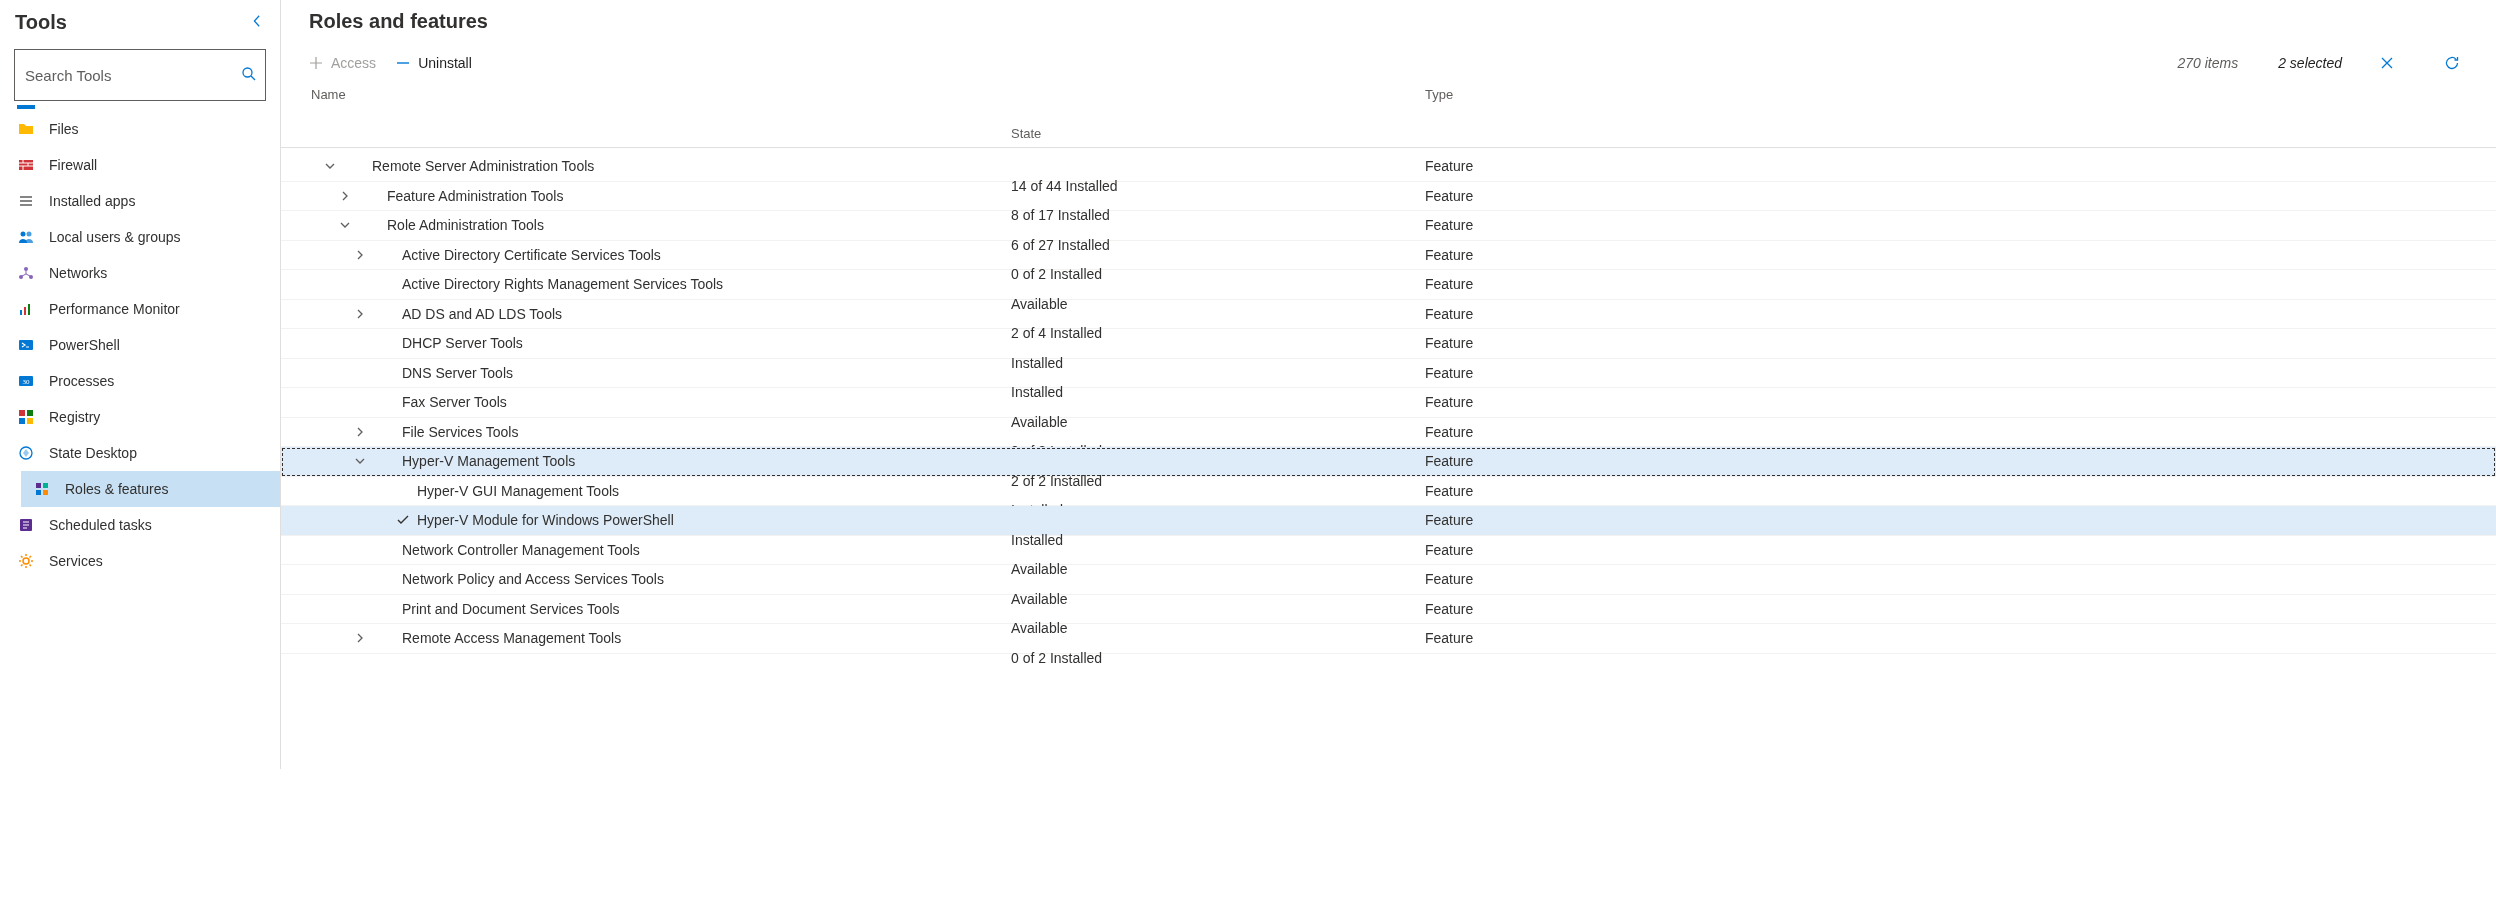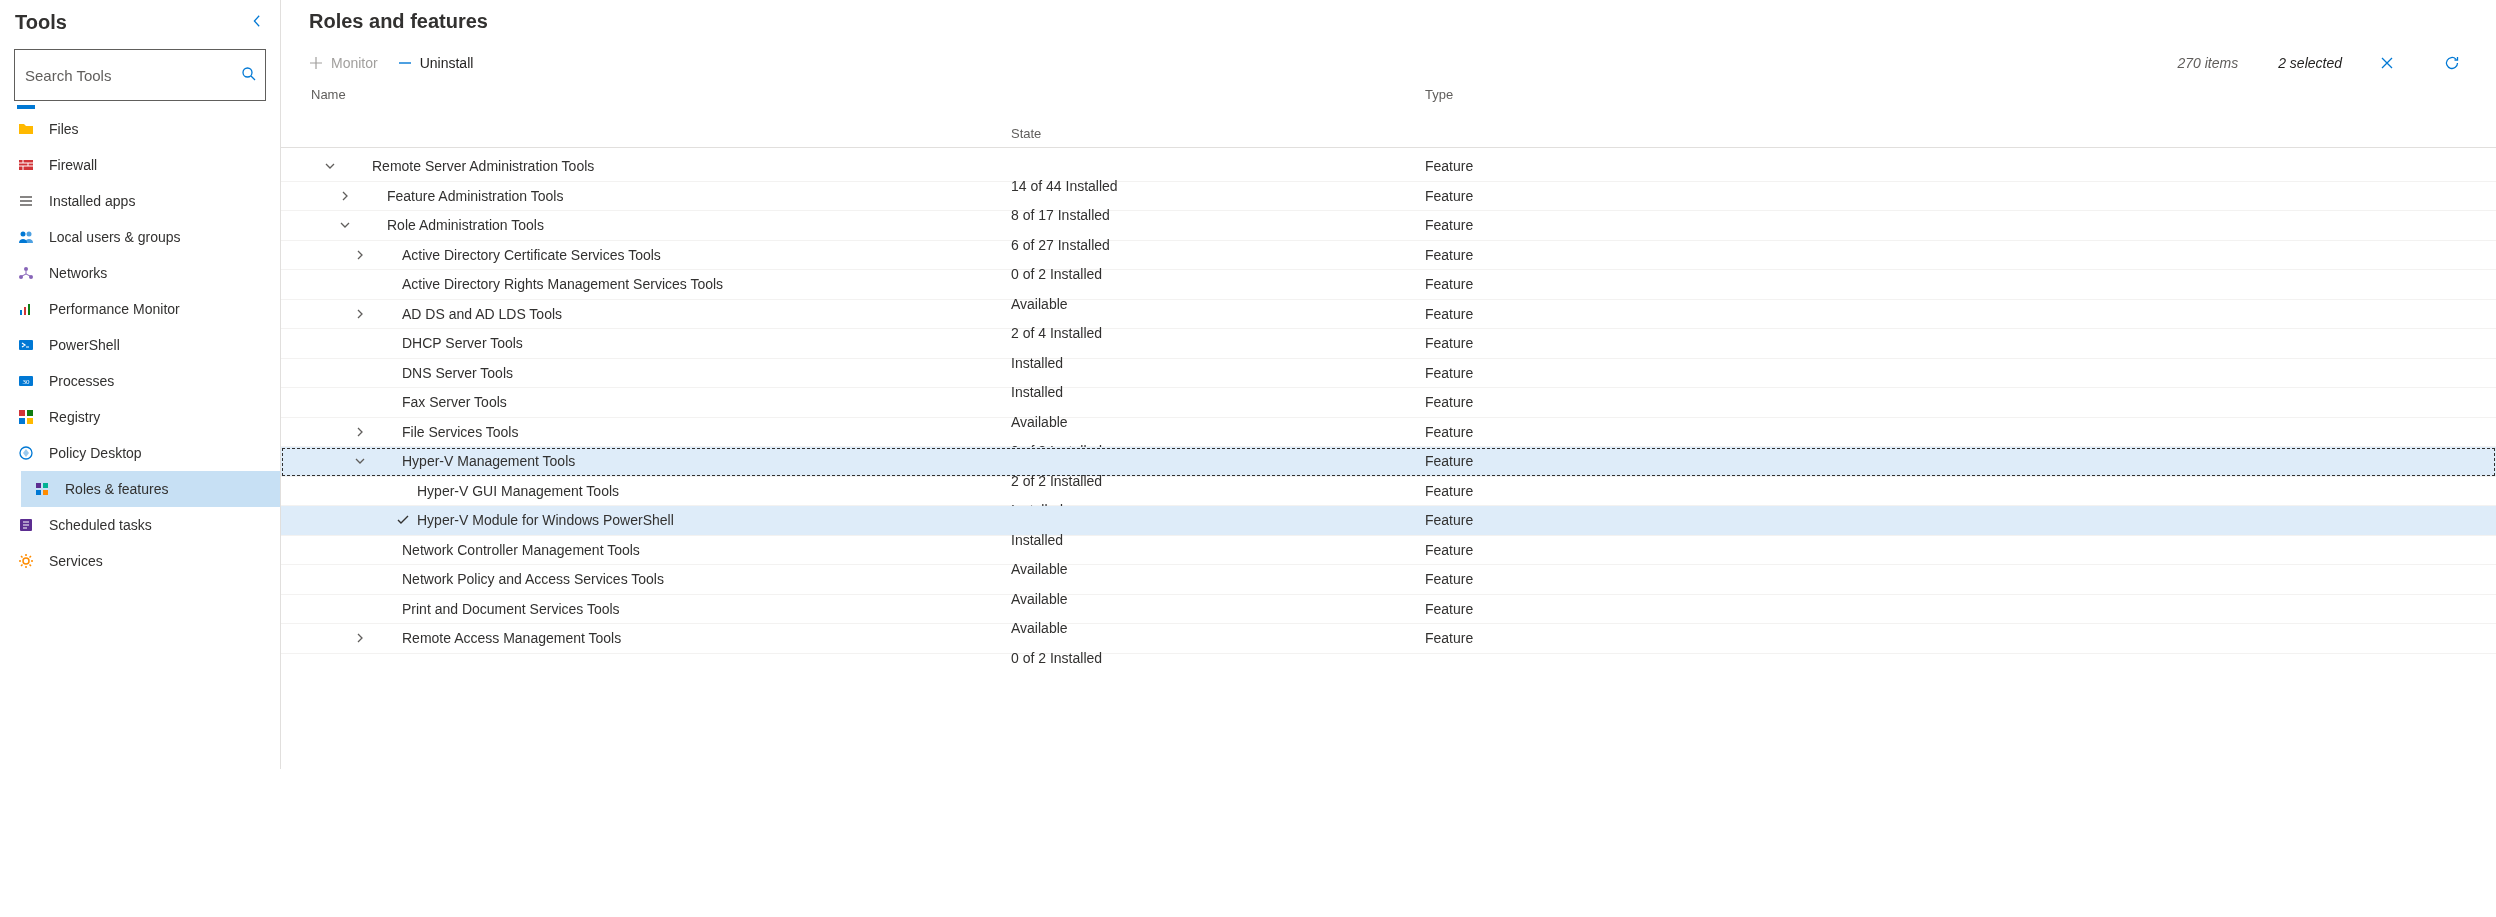--- a/index.html
+++ b/index.html
@@ -344,21 +344,21 @@
             </span>
             <span class="sidebar-label">Registry</span>
           </div>
           <div class="sidebar-item">
             <span class="sidebar-icon">
               <svg width="16" height="16" viewBox="0 0 16 16">
                 <circle cx="8" cy="8" r="6" stroke="#0078d4" stroke-width="1.3" fill="none"></circle>
                 <path d="M8 4l3 4-3 4-3-4z" fill="#0078d4" opacity=".4"></path>
               </svg>
             </span>
-            <span class="sidebar-label">Policy Desktop</span>
+            <span class="sidebar-label">State Desktop</span>
           </div>
           <div class="sidebar-item active">
             <span class="sidebar-icon">
               <svg width="16" height="16" viewBox="0 0 16 16">
                 <rect x="2" y="2" width="5" height="5" fill="#5c2d91"></rect>
                 <rect x="9" y="2" width="5" height="5" fill="#00b294"></rect>
                 <rect x="2" y="9" width="5" height="5" fill="#0078d4"></rect>
                 <rect x="9" y="9" width="5" height="5" fill="#ff8c00"></rect>
               </svg>
             </span>
@@ -390,21 +390,21 @@
     <div class="main-header">
       <div class="main-title">Roles and features</div>
     </div>
     <div class="toolbar">
       <div class="tool-btn disabled">
         <span class="ico">
           <svg width="14" height="14" viewBox="0 0 14 14">
               <path d="M7 1v12M1 7h12" stroke="#a19f9d" stroke-width="1.2"></path>
             </svg>
         </span>
-        <span>Monitor</span>
+        <span>Access</span>
       </div>
       <div class="tool-btn enabled">
         <span class="ico">
           <svg width="14" height="14" viewBox="0 0 14 14">
               <path d="M1 7h12" stroke="#0078d4" stroke-width="1.4"></path>
             </svg>
         </span>
         <span>Uninstall</span>
       </div>
       <div class="toolbar-spacer"></div>

